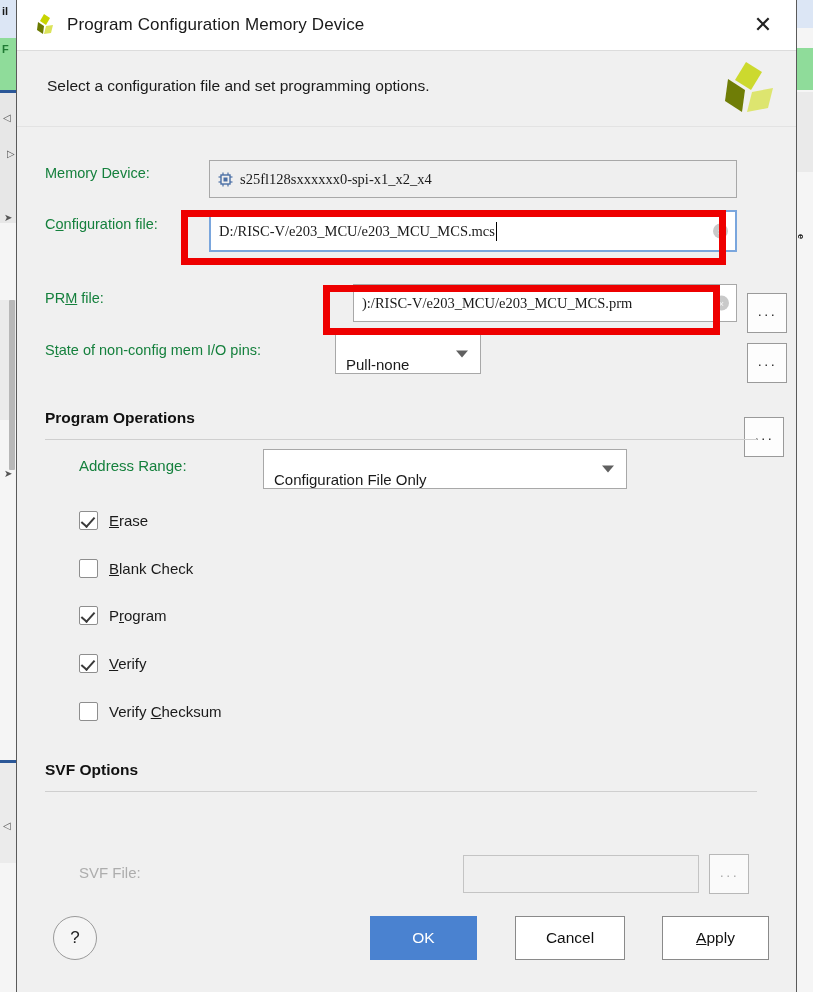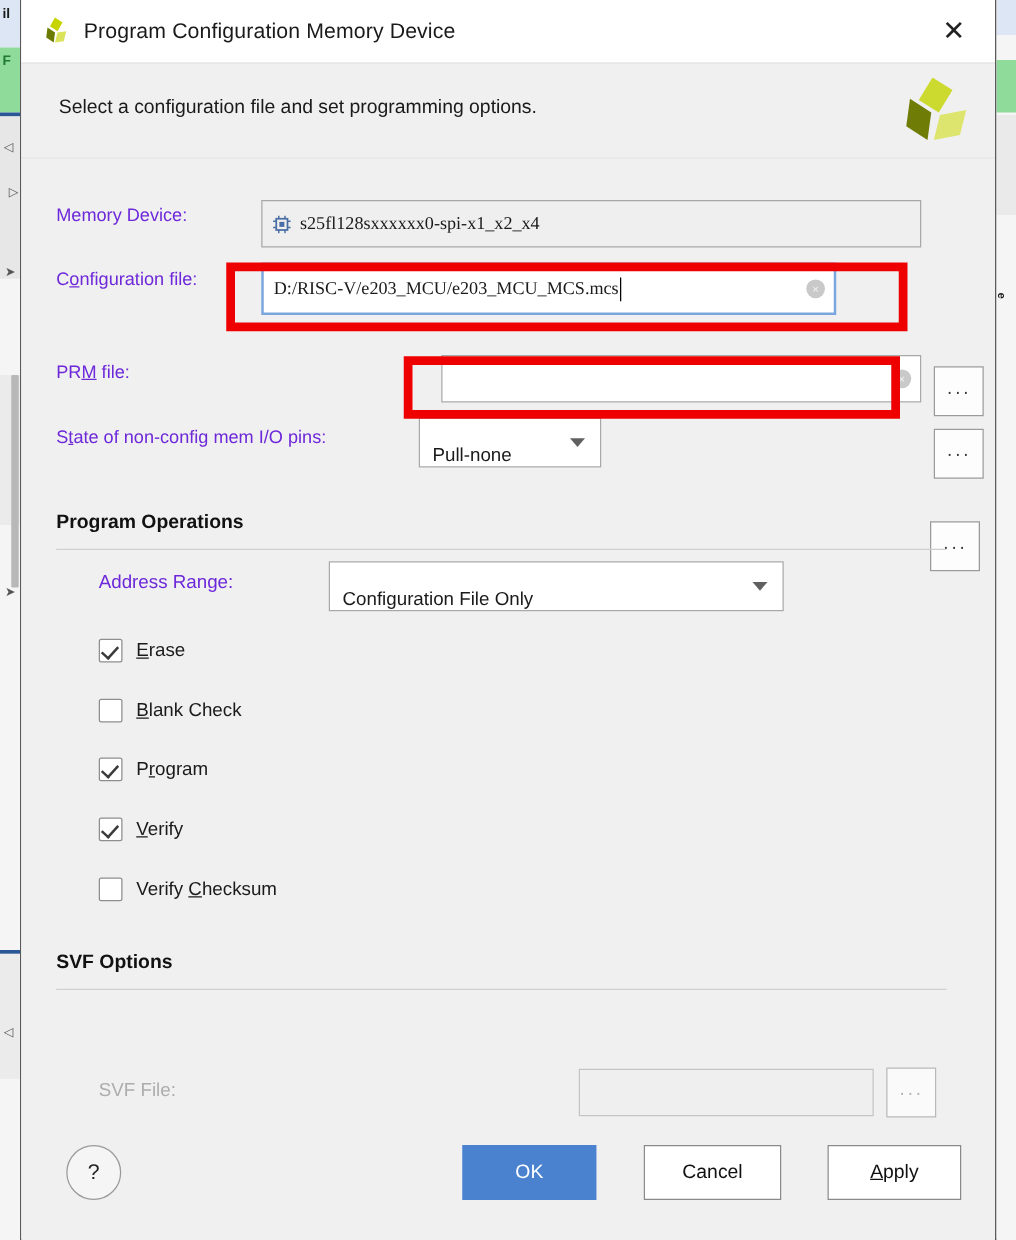--- a/index.html
+++ b/index.html
@@ -130,21 +130,21 @@
     position: relative;
     height: calc(992px - 50px - 75px);
     background: #f0f0f0;
   }
 
   
   .row { position: absolute; display: flex; align-items: center; }
 
   .lbl {
     font-size: 14.5px;
-    color: #6d28d9;
+    color: #15803d;
     white-space: nowrap;
   }
   .lbl u { text-decoration: underline; text-underline-offset: 1px; }
 
   .field {
     box-sizing: border-box;
     background: #ffffff;
     border: 1px solid #a8a8a8;
     height: 38px;
     display: flex;
@@ -405,31 +405,32 @@
             </g>
           </svg>
         </span>
         <span class="val">s25fl128sxxxxxx0-spi-x1_x2_x4</span>
       </div>
       <div class="dots-btn" style="position:absolute; left:730px; top:166px;">···</div>
 
       <div class="row" style="left:28px; top:89px;">
         <div class="lbl"><span>C</span><u>o</u><span>nfiguration file:</span></div>
       </div>
-      <div class="field focused" style="position:absolute; left:192px; top:83px; width:460px; height:42px;text-align:right;">
+      <div class="field focused" style="position:absolute; left:192px; top:83px; width:528px; height:42px;text-align:right;">
         <span class="val">D:/RISC-V/e203_MCU/e203_MCU_MCS.mcs</span>
           <span class="caret"></span>
         <span class="clear-btn">×</span>
       </div>
       <div class="dots-btn" style="position:absolute; left:730px; top:216px;">···</div>
 
       <div class="row" style="left:28px; top:163px;">
         <div class="lbl"><span>PR</span><u>M</u><span> file:</span></div>
       </div>
       <div class="field" style="position:absolute; left:336px; top:157px; width:384px;">
+        <span class="val">):/RISC-V/e203_MCU/e203_MCU_MCS.prm</span>
         <span class="clear-btn">×</span>
       </div>
       <div class="dots-btn" style="position:absolute; left:727px; top:290px;">···</div>
 
       <div class="row" style="left:28px; top:215px;">
         <div class="lbl"><span>S</span><u>t</u><span>ate of non-config mem I/O pins:</span></div>
       </div>
       <div class="combo" style="position:absolute; left:318px; top:207px; width:146px;">
         <span>Pull-none</span>
         <span class="chev"></span>

